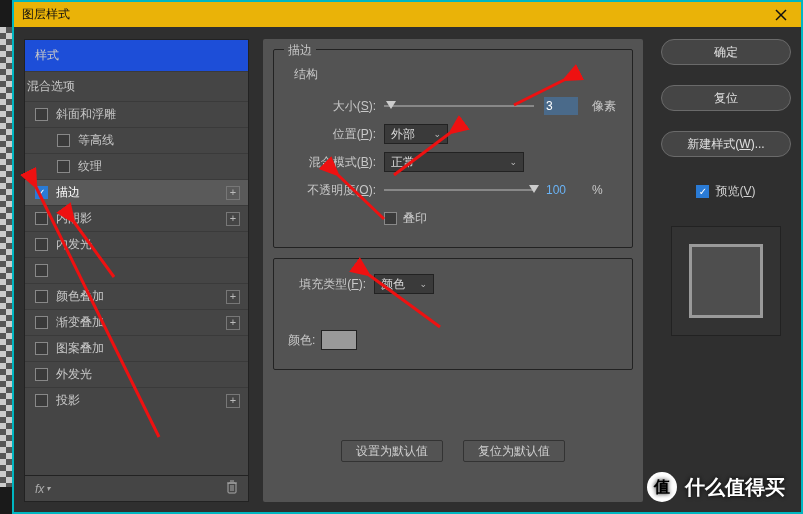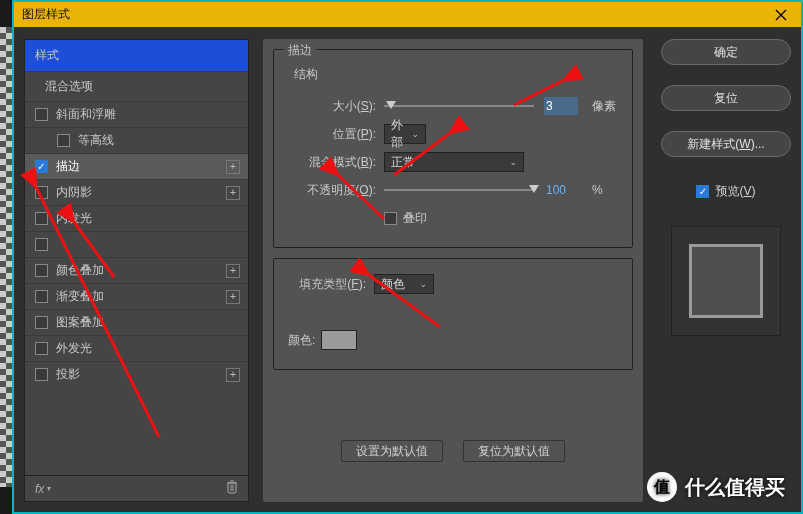--- a/index.html
+++ b/index.html
@@ -10,21 +10,21 @@
   .window { position: absolute; left: 12px; top: 0; right: 0; bottom: 0; background: #2f2f2f; border: 2px solid #00b6c1; display: flex; flex-direction: column; }
   
   .titlebar { background: #eab308; height: 25px; display: flex; align-items: center; justify-content: space-between; padding: 0 0 0 8px; color: #111; font-size: 12px; }
   .titlebar .close { width: 40px; height: 25px; display: flex; align-items: center; justify-content: center; cursor: pointer; }
   .titlebar .close svg { width: 12px; height: 12px; }
   
   .content { flex: 1; display: flex; padding: 12px 10px 10px 10px; gap: 14px; position: relative; }
   
   .sidebar { width: 225px; display: flex; flex-direction: column; border: 1px solid #222; background: #454545; }
   .sidebar-hdr { color: #c8c8c8; font-size: 12px; padding: 7px 10px; background: #1d4ed8; }
-  .sidebar-sub { color: #c8c8c8; font-size: 12px; padding: 6px 20px; background: #454545; border-top: 1px solid #3a3a3a; }
+  .sidebar-sub { color: #c8c8c8; font-size: 12px; padding: 6px 2px; background: #454545; border-top: 1px solid #3a3a3a; }
   .style-list { flex: 1; overflow: auto; }
   .style-item { display: flex; align-items: center; padding: 4px 8px 4px 10px; height: 26px; color: #c8c8c8; font-size: 12px; border-top: 1px solid #3a3a3a; background: #454545; }
   .style-item.indent { padding-left: 32px; }
   .style-item.selected { background: #5a5a5a; color: #fff; }
   .style-item .cb { width: 13px; height: 13px; border: 1px solid #888; background: #3a3a3a; margin-right: 8px; flex-shrink: 0; display: flex; align-items: center; justify-content: center; }
   .style-item .cb.checked { background: #2a7bd6; border-color: #2a7bd6; }
   .style-item .cb.checked::after { content: "✓"; color: #fff; font-size: 10px; line-height: 1; }
   .style-item .lbl { flex: 1; }
   .style-item .plus { width: 14px; height: 14px; border: 1px solid #777; color: #bbb; display: flex; align-items: center; justify-content: center; font-size: 11px; line-height: 1; cursor: pointer; }
   
@@ -96,20 +96,24 @@
       <div class="sidebar-hdr">样式</div>
       <div class="sidebar-sub">混合选项</div>
       <div class="style-list" id="style-list">
           <div class="style-item">
             <div class="cb"></div>
             <span class="lbl">斜面和浮雕</span>
           </div>
           <div class="style-item indent">
             <div class="cb"></div>
             <span class="lbl">等高线</span>
+          </div>
+          <div class="style-item indent">
+            <div class="cb"></div>
+            <span class="lbl">纹理</span>
           </div>
           <div class="style-item selected">
             <div class="cb checked"></div>
             <span class="lbl">描边</span>
             <div class="plus">+</div>
           </div>
           <div class="style-item">
             <div class="cb"></div>
             <span class="lbl">内阴影</span>
             <div class="plus">+</div>
@@ -174,21 +178,21 @@
           <div class="slider-track">
             <div class="bar"></div>
                 <div class="thumb" style="left:1%;"></div>
           </div>
           <div class="val-box selected">3</div>
           <div class="unit">像素</div>
         </div>
 
         <div class="field-row">
           <div class="field-label"><span>位置(</span><span class="u">P</span><span>):</span></div>
-          <div class="select" style="width:42px;">
+          <div class="select" style="width:64px;">
                 <span>外部</span>
                 <span class="caret">⌄</span>
               </div>
         </div>
 
         <div class="field-row">
           <div class="field-label"><span>混合模式(</span><span class="u">B</span><span>):</span></div>
           <div class="select" style="width:140px;">
                 <span>正常</span>
                 <span class="caret">⌄</span>

